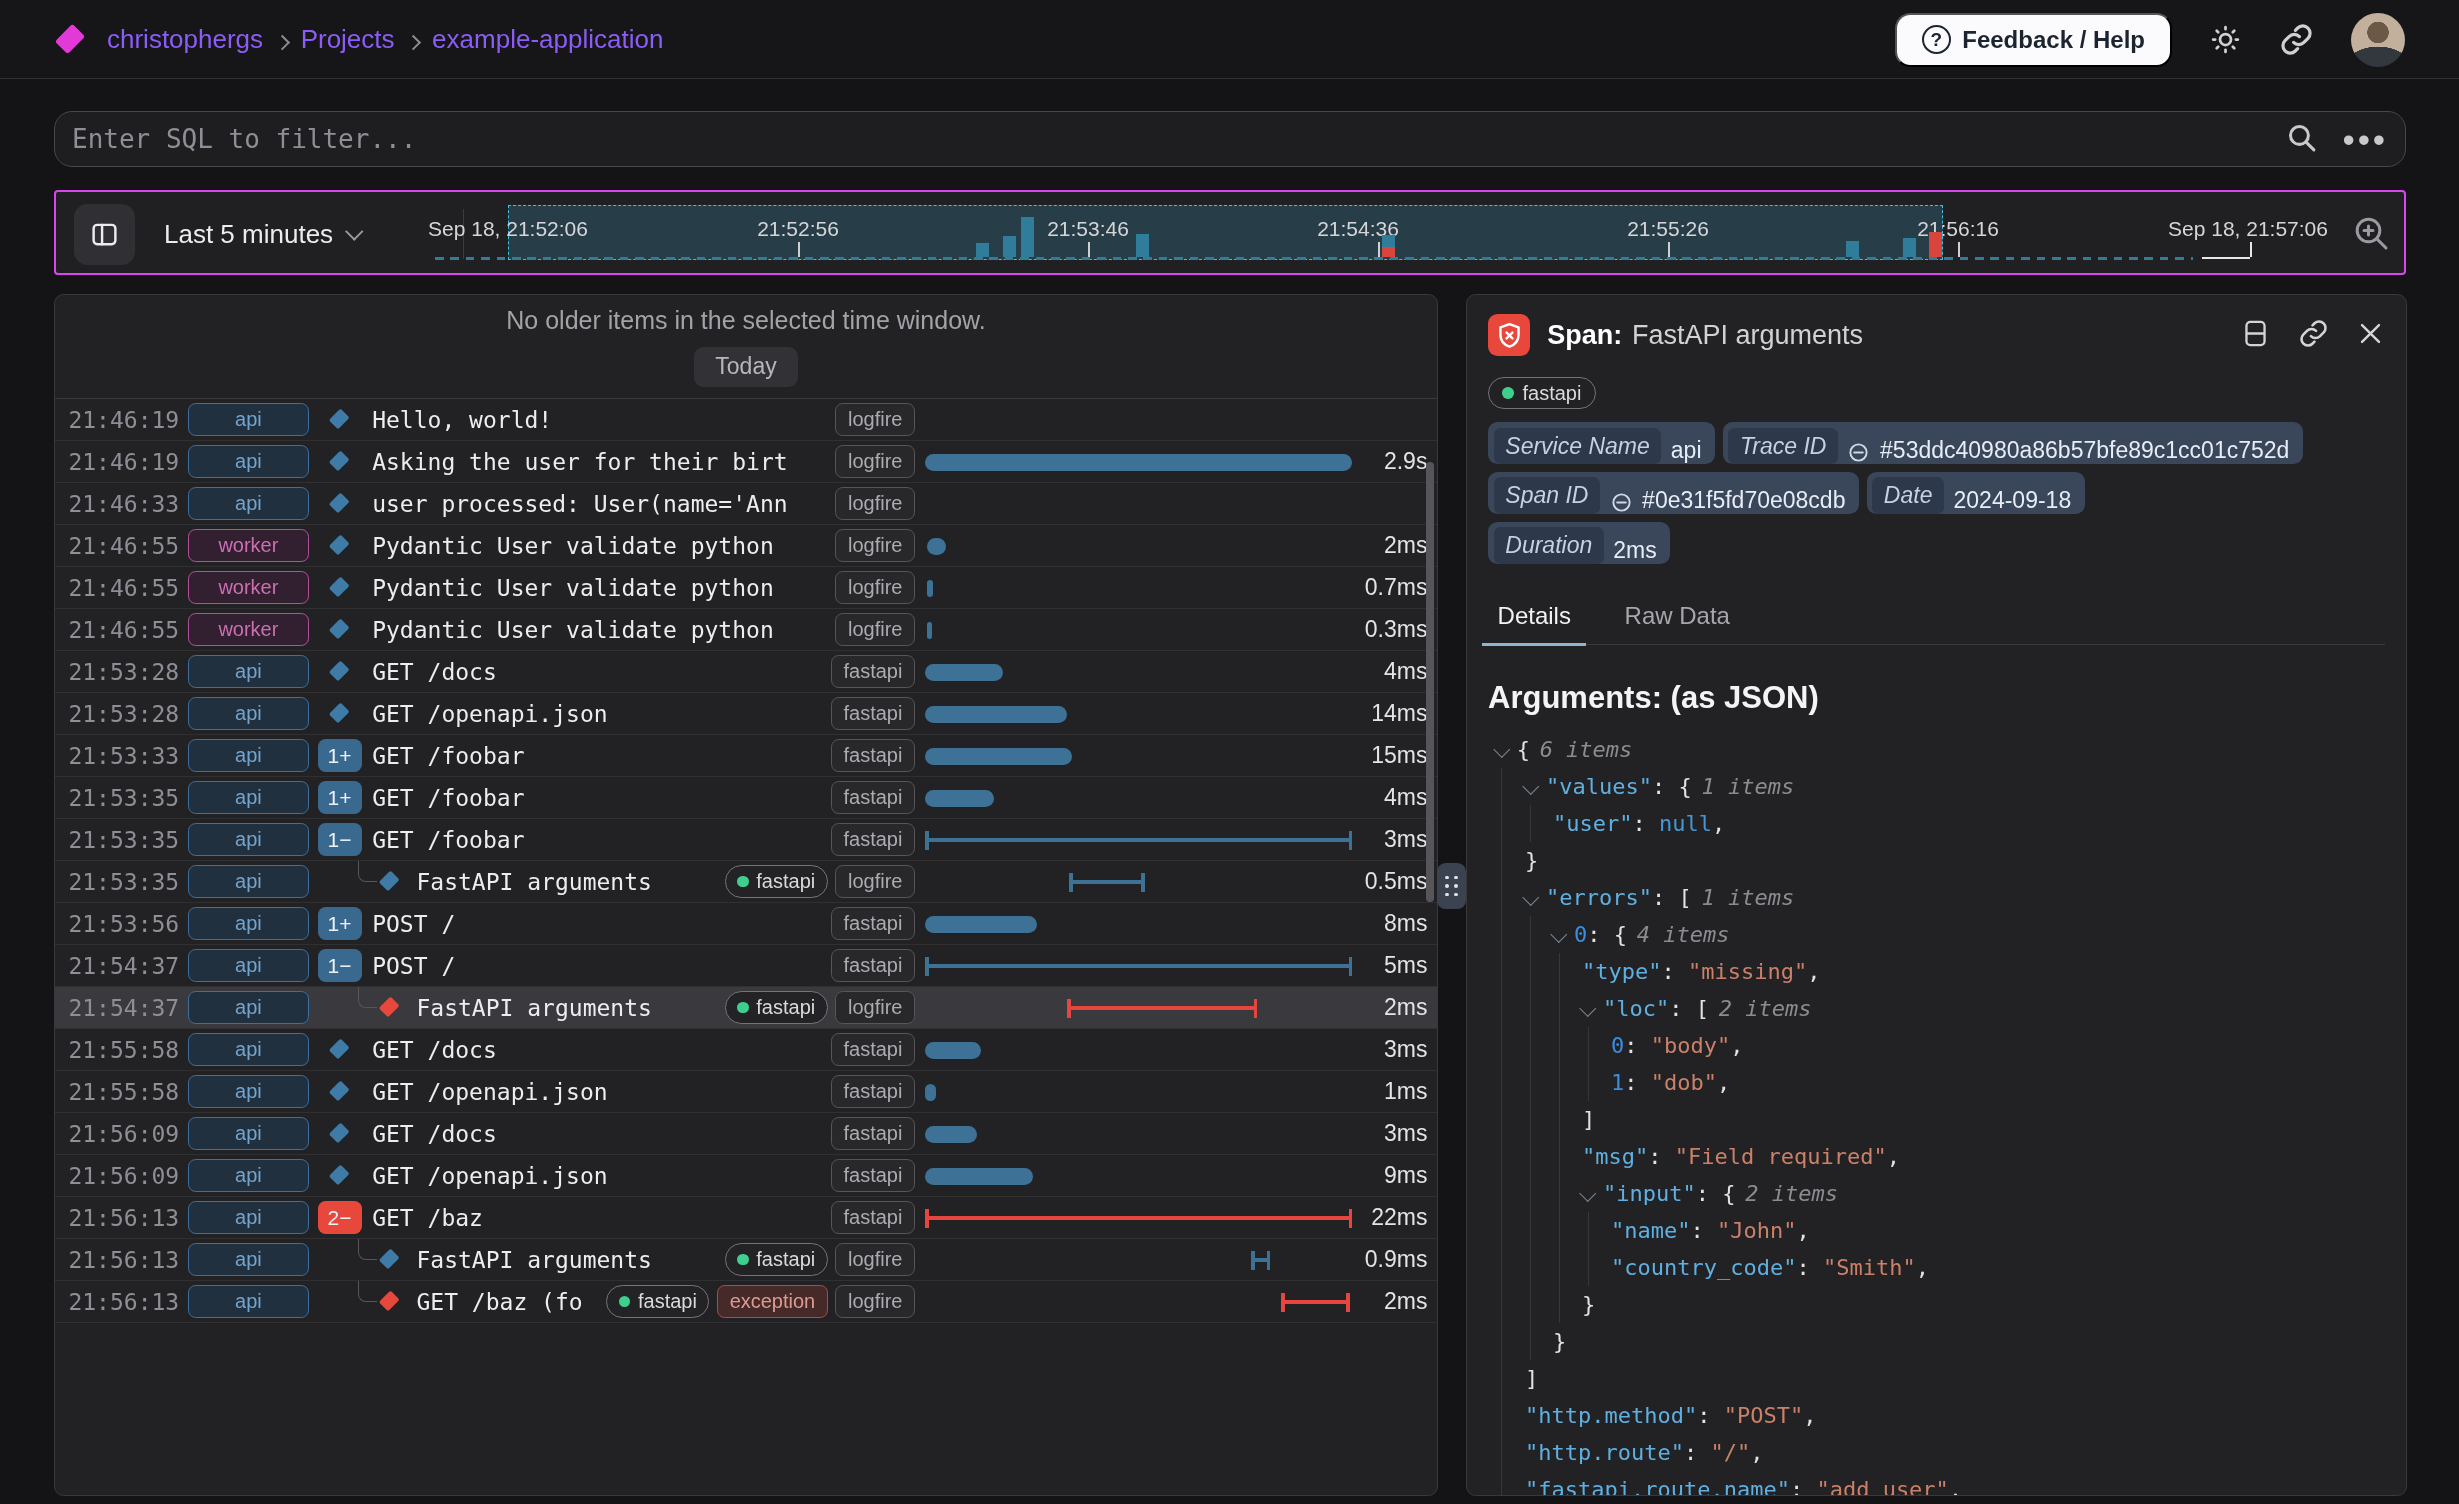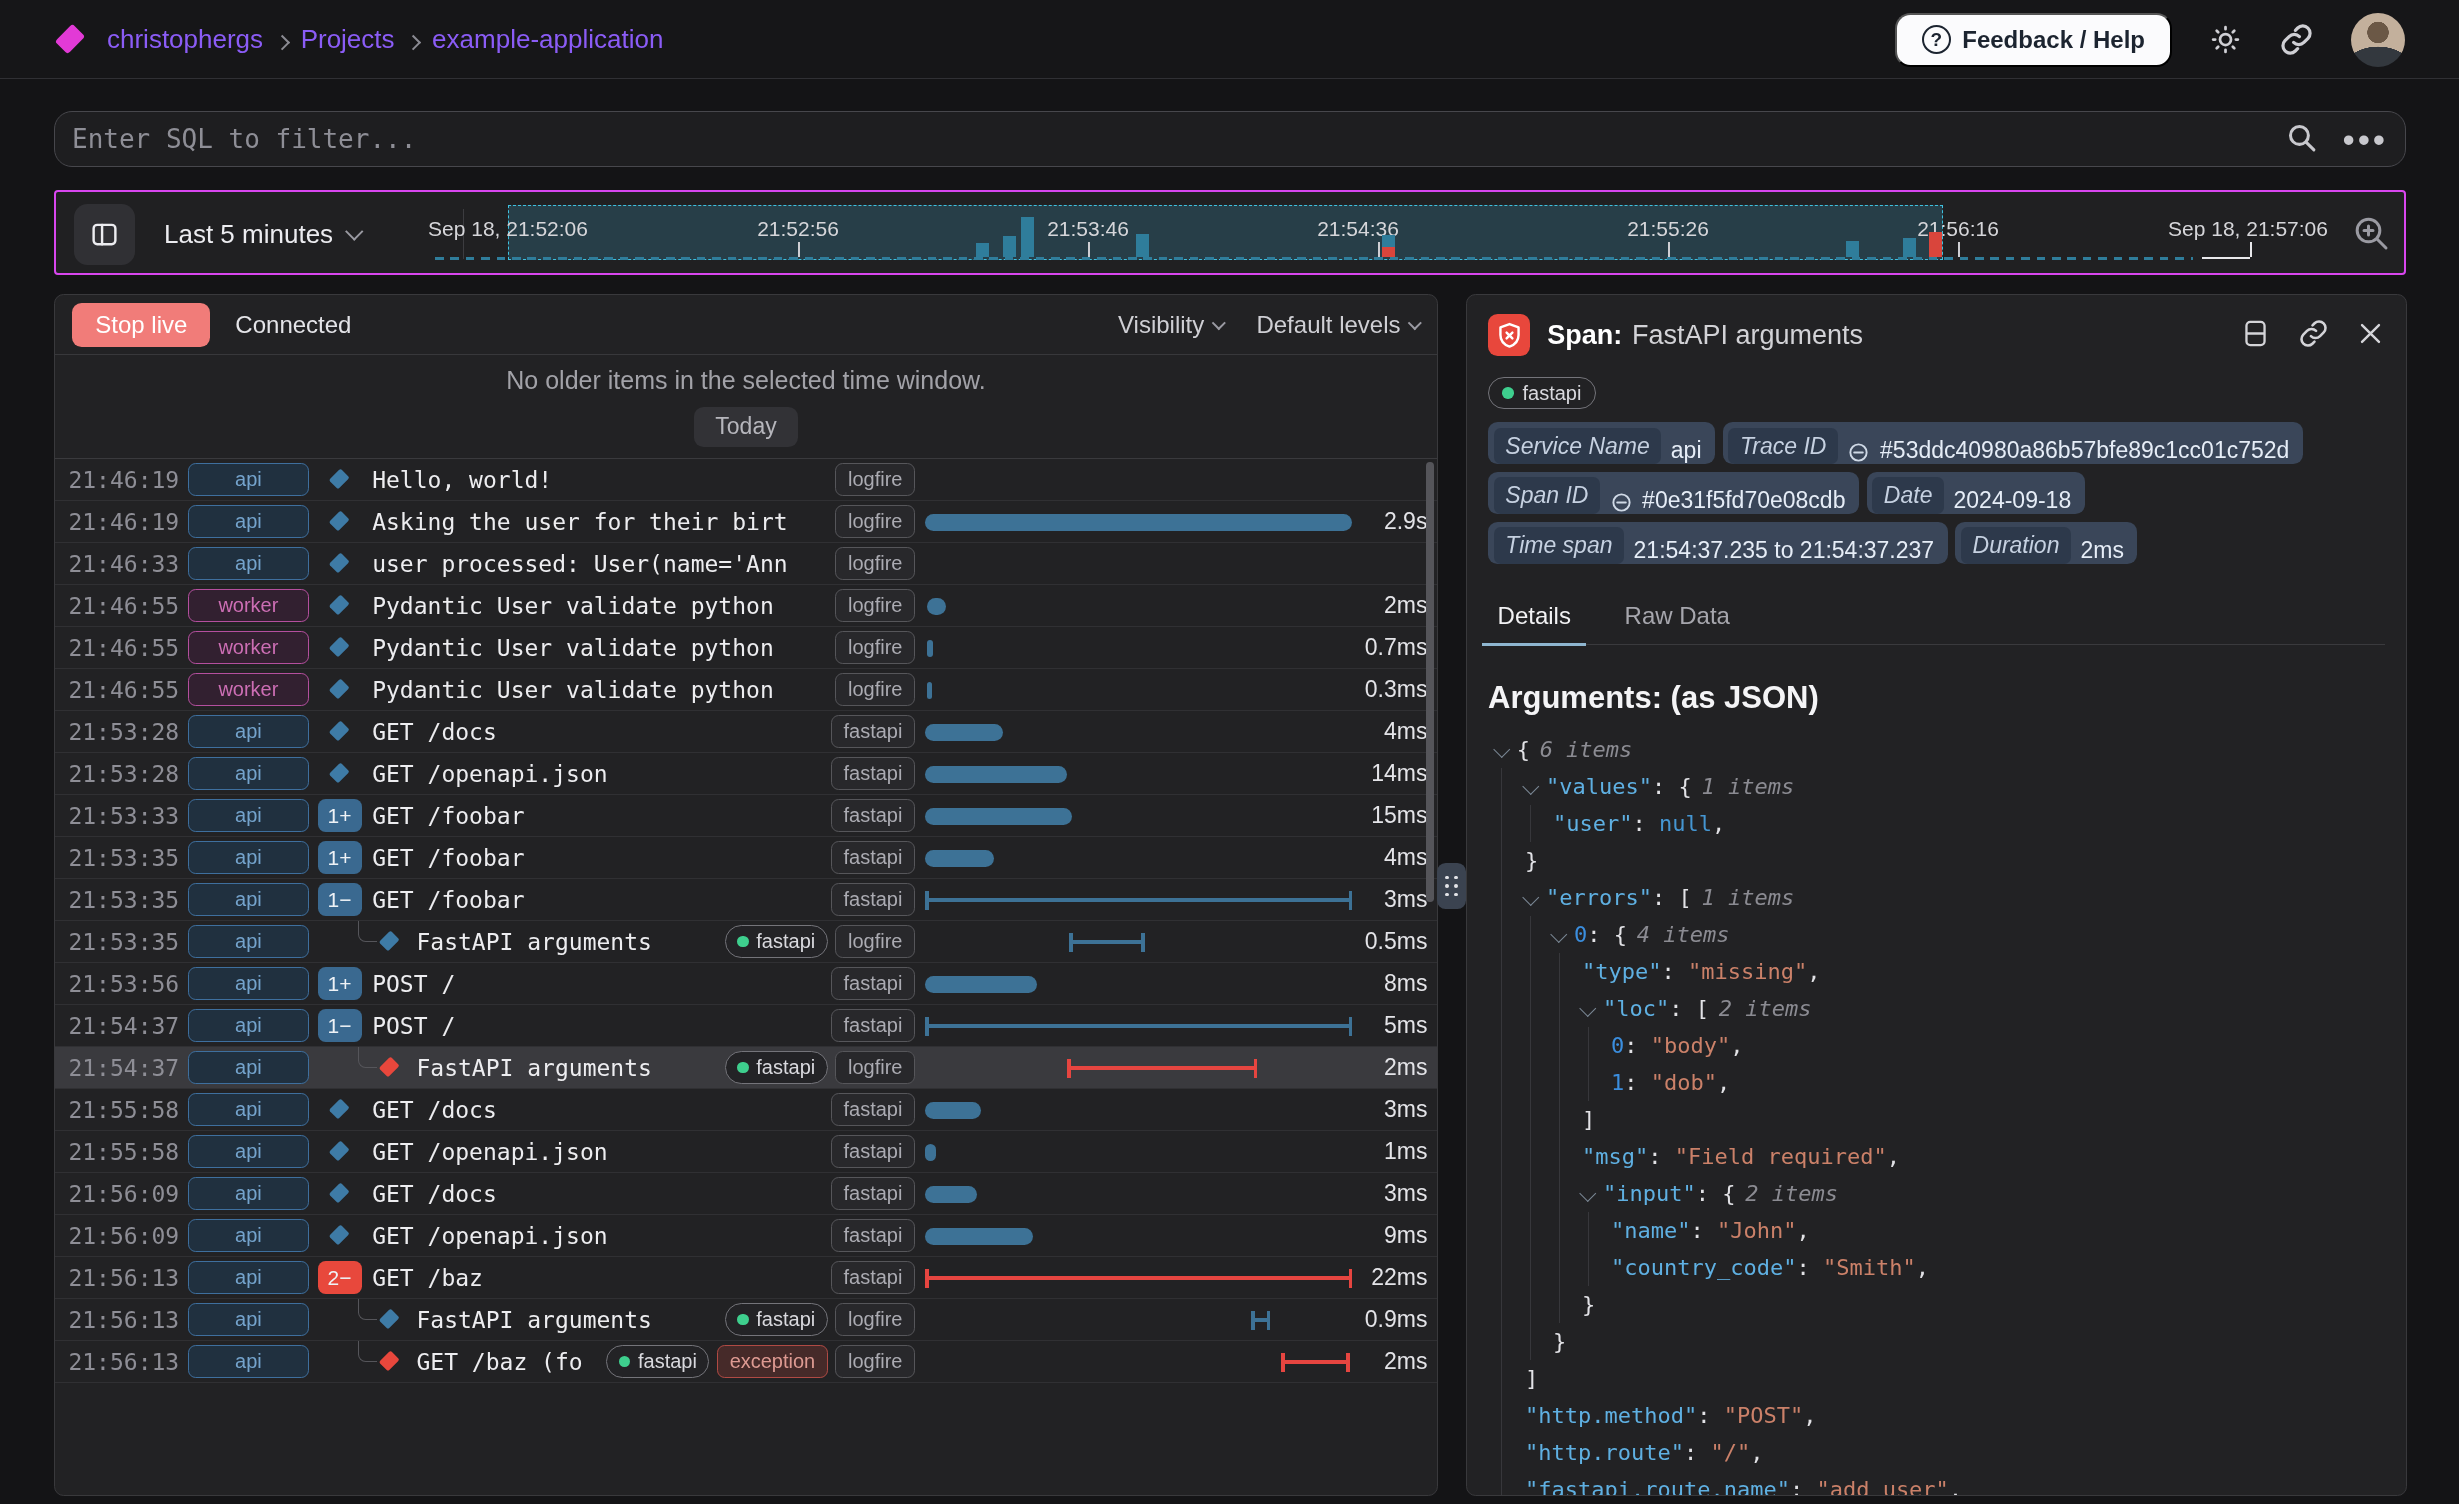--- a/index.html
+++ b/index.html
@@ -233,34 +233,20 @@
   <span class="tl-zoom">
     <svg width="40" height="40" viewBox="0 0 24 24" fill="none" stroke="currentColor" stroke-width="1.8" stroke-linecap="round">
       <circle cx="10.5" cy="10.5" r="6.8"></circle>
         <path d="M15.6 15.6 L21 21"></path>
       <path d="M10.5 7.8v5.4M7.8 10.5h5.4"></path>
     </svg>
   </span>
 </div>
 
 <section class="panel left-panel">
-  <div class="live-header">
-    <button class="stop-btn">Stop live</button>
-    <span class="connected">Connected</span>
-    <div class="hdr-right">
-      <span class="drop">
-        <span>Visibility</span>
-        <span class="chev"></span>
-      </span>
-      <span class="drop">
-        <span>Default levels</span>
-        <span class="chev"></span>
-      </span>
-    </div>
-  </div>
   <div class="empty-block">
     <div class="empty-text">No older items in the selected time window.</div>
     <div class="today-pill">Today</div>
   </div>
   <div id="trace-list">
       <div class="row">
         <span class="rtime mono">21:46:19</span>
         <span class="svc api">api</span>
         <span class="icon-cell">
           <span class="diamond blue"></span>
@@ -696,24 +682,20 @@
             </span>
             <span>#0e31f5fd70e08cdb</span>
           </div>
           <div class="chip">
             <span class="lab">Date</span>
             <span>2024-09-18</span>
           </div>
         </div>
         <div class="chip-row">
           <div class="chip">
-            <span class="lab">Time span</span>
-            <span>21:54:37.235 to 21:54:37.237</span>
-          </div>
-          <div class="chip">
             <span class="lab">Duration</span>
             <span>2ms</span>
           </div>
         </div>
       </div>
     <div class="rp-tabs" id="rp-tabs">
         <div class="rp-tab active">Details</div>
         <div class="rp-tab">Raw Data</div>
       </div>
     <div class="rp-heading">Arguments: (as JSON)</div>

